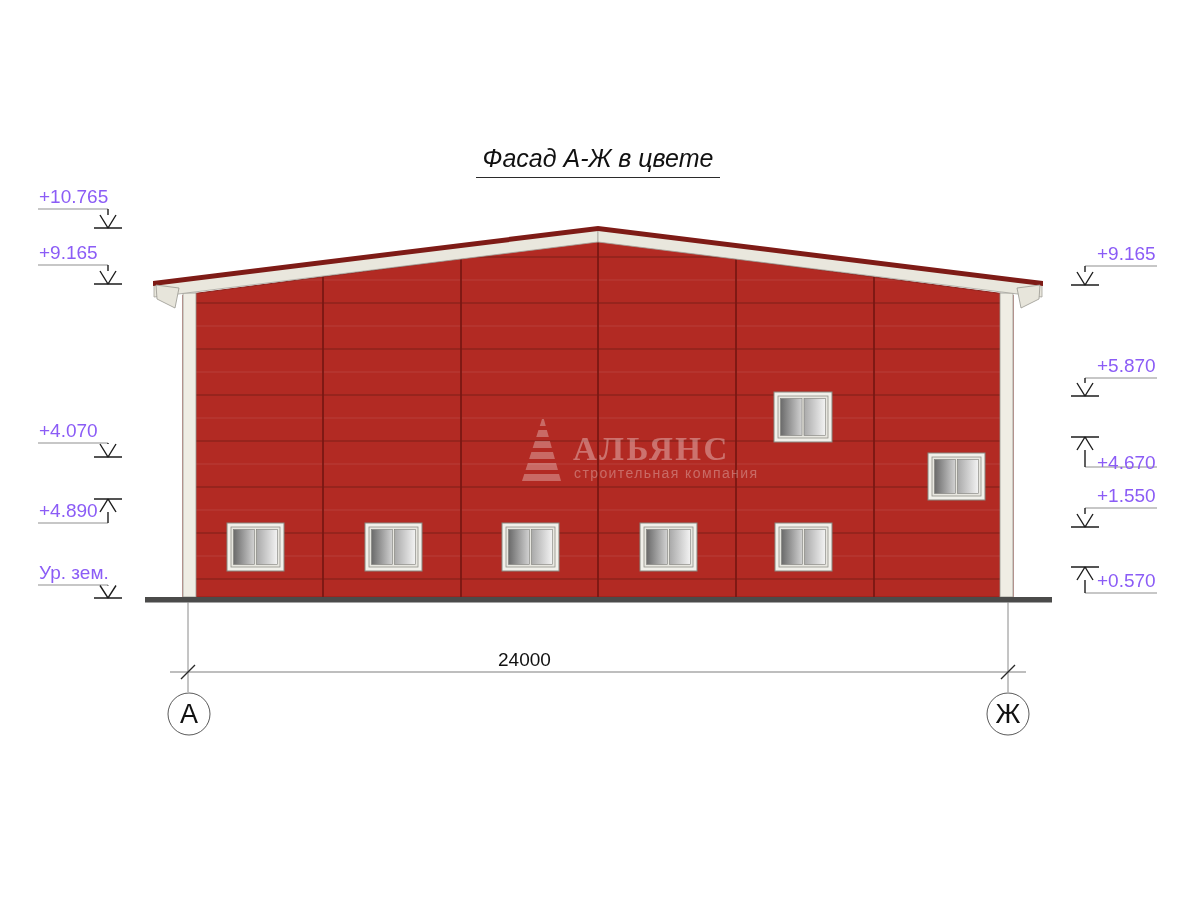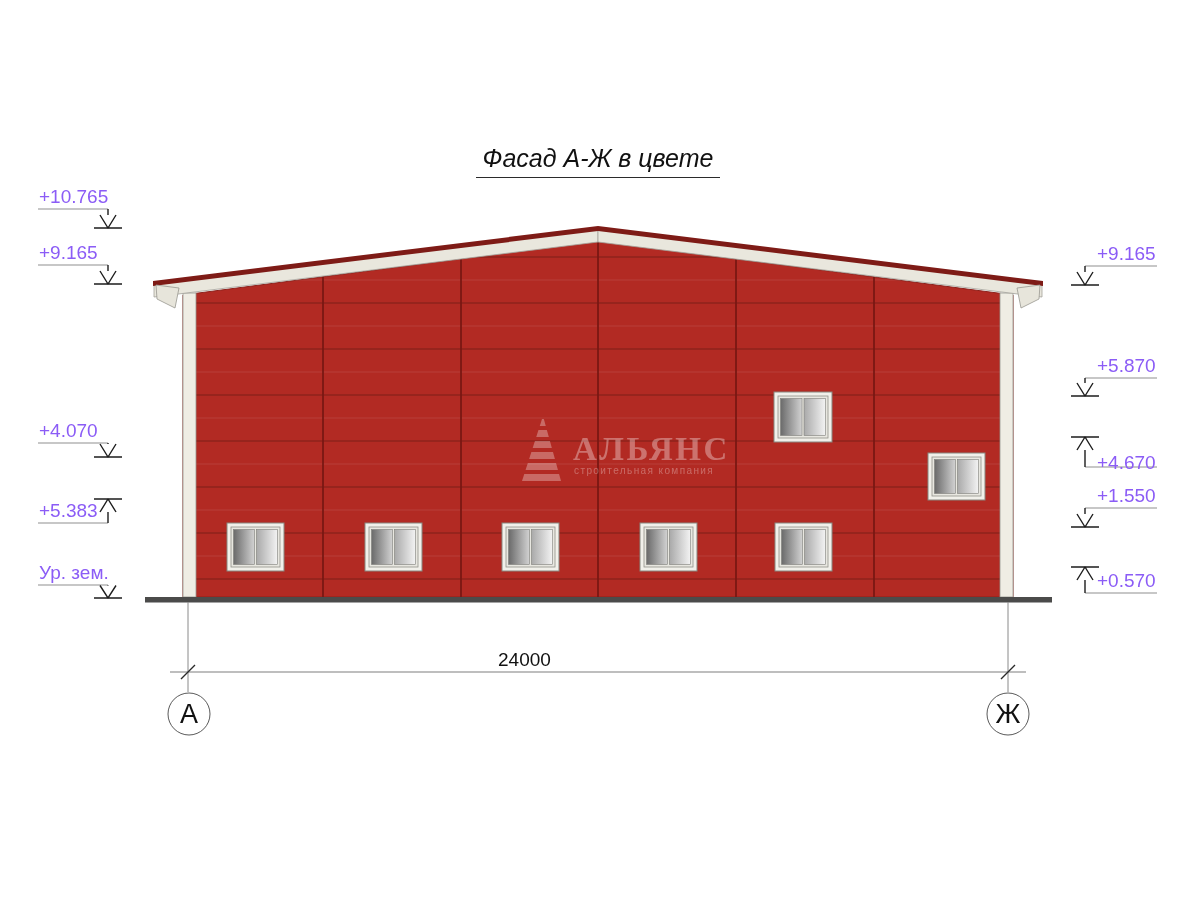--- a/index.html
+++ b/index.html
@@ -19,21 +19,21 @@
   .elev.right{left:1097px;width:80px;text-align:left;}
   .dim-value{left:498px;top:649px;width:126px;font-size:19px;color:#111;}
   .axis-letter{top:699px;width:44px;text-align:center;font-size:27px;color:#111;}
   .axis-letter.a{left:167px;}
   .axis-letter.zh{left:986px;}
   .wm-name{
     left:573px;top:431px;font-family:"Liberation Serif",serif;font-weight:bold;
     font-size:33px;letter-spacing:2.5px;color:rgba(255,255,255,0.34);
   }
   .wm-sub{
-    left:574px;top:465px;font-size:10px;letter-spacing:1.4px;
+    left:574px;top:465px;font-size:14px;letter-spacing:1.4px;
     color:rgba(255,255,255,0.30);
   }
 </style>
 </head>
 <body>
 
 <div class="stage">
 
   <svg width="1200" height="900" viewBox="0 0 1200 900">
     <defs>
@@ -155,21 +155,21 @@
 
     <circle cx="189" cy="714" r="21" fill="#ffffff" stroke="#5a5a5a" stroke-width="1"></circle>
     <circle cx="1008" cy="714" r="21" fill="#ffffff" stroke="#5a5a5a" stroke-width="1"></circle>
   </svg>
 
   <div class="txt drawing-title">Фасад А-Ж в цвете</div>
 
   <div class="txt elev left" style="top:186px">+10.765</div>
   <div class="txt elev left" style="top:242px">+9.165</div>
   <div class="txt elev left" style="top:420px">+4.070</div>
-  <div class="txt elev left" style="top:500px">+5.383</div>
+  <div class="txt elev left" style="top:500px">+4.890</div>
   <div class="txt elev left" style="top:562px">Ур. зем.</div>
 
   <div class="txt elev right" style="top:243px">+9.165</div>
   <div class="txt elev right" style="top:355px">+5.870</div>
   <div class="txt elev right" style="top:452px">+4.670</div>
   <div class="txt elev right" style="top:485px">+1.550</div>
   <div class="txt elev right" style="top:570px">+0.570</div>
 
   <div class="txt dim-value">24000</div>
 

